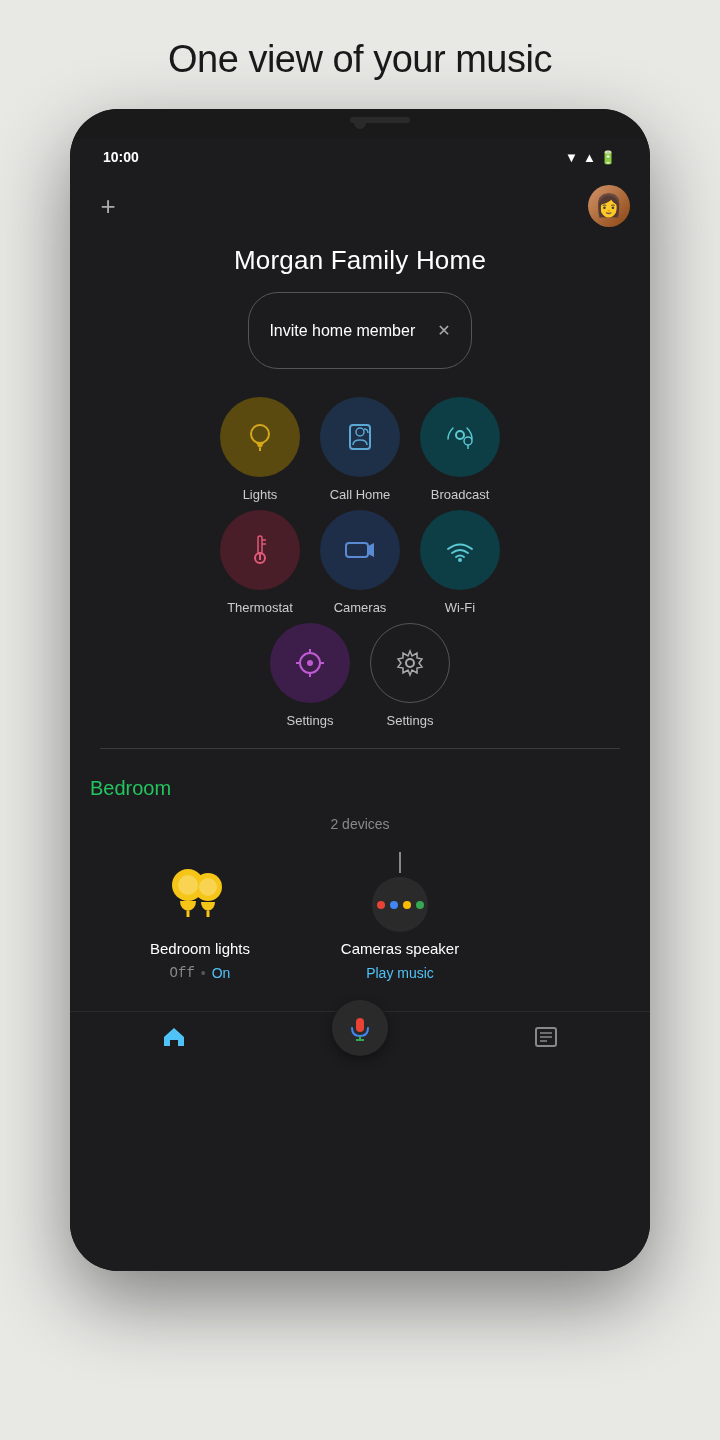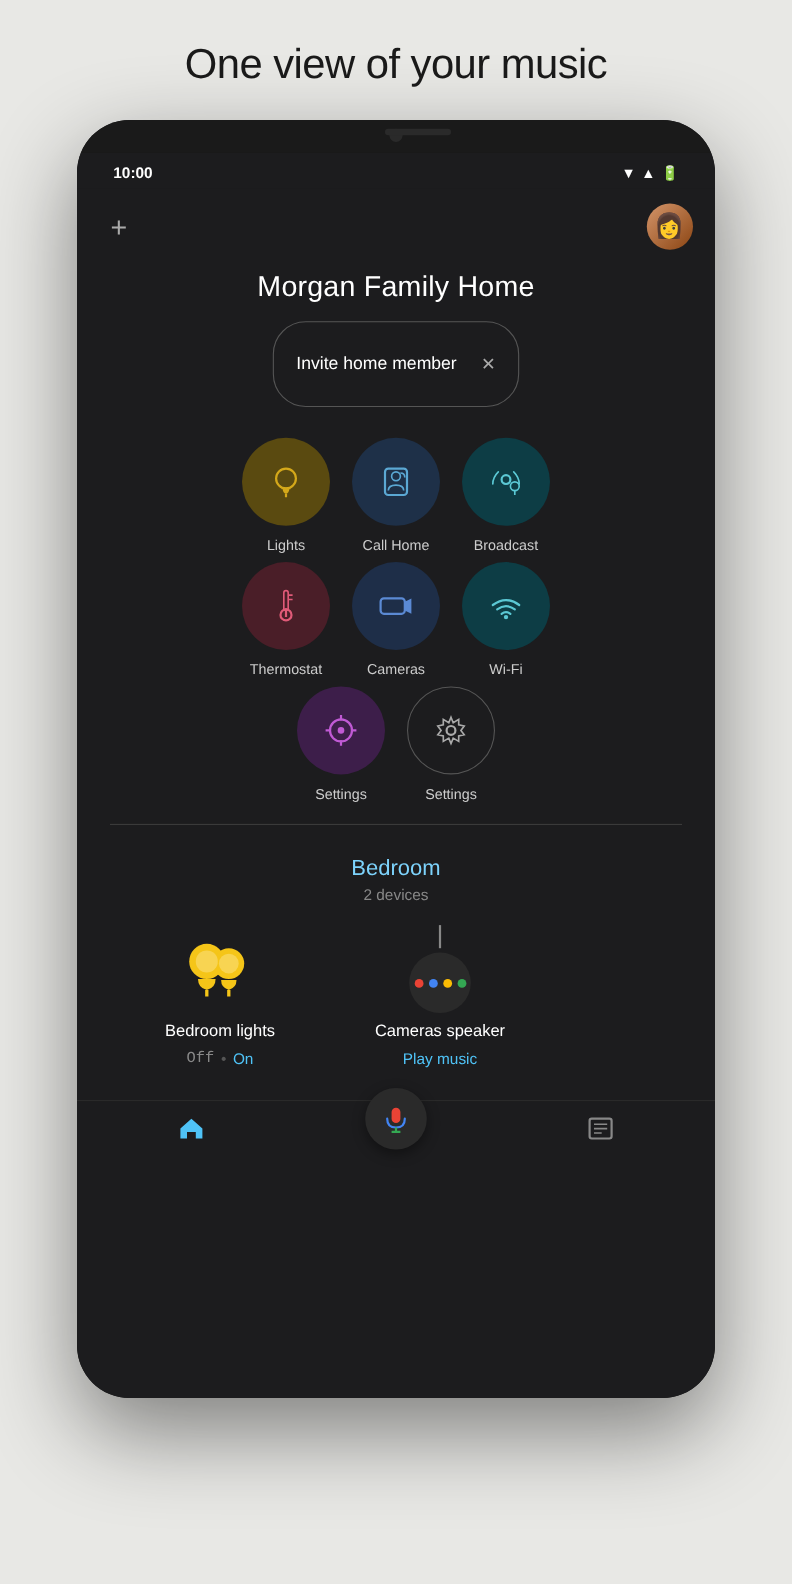--- a/index.html
+++ b/index.html
@@ -209,25 +209,24 @@
       height: 1px;
       background: #3a3a3a;
       margin: 20px 30px;
     }
 
     
     .bedroom-section {
       padding: 8px 20px 0;
     }
     .bedroom-title {
-      text-align: center;
-      color: #7dd3fc;
+      color: #22c55e;
       font-size: 20px;
       font-weight: 500;
-      margin-bottom: 4px;
+      margin-bottom: 16px;
     }
     .bedroom-subtitle {
       text-align: center;
       color: #888888;
       font-size: 14px;
       margin-bottom: 20px;
     }
 
     .device-row {
       display: flex;

